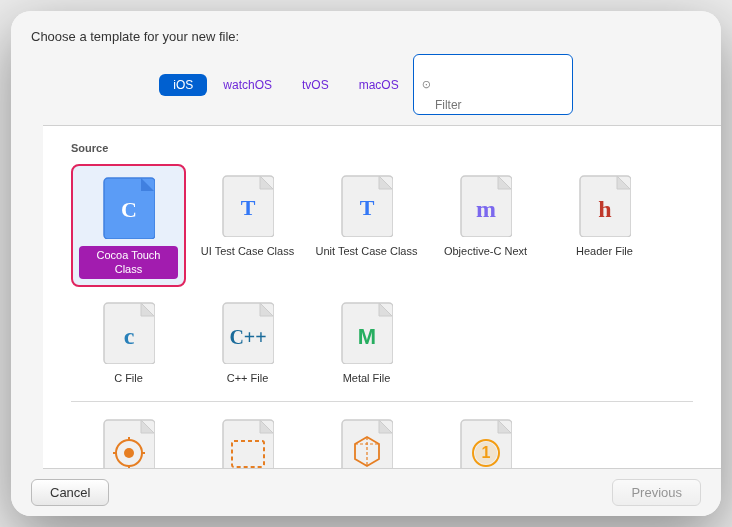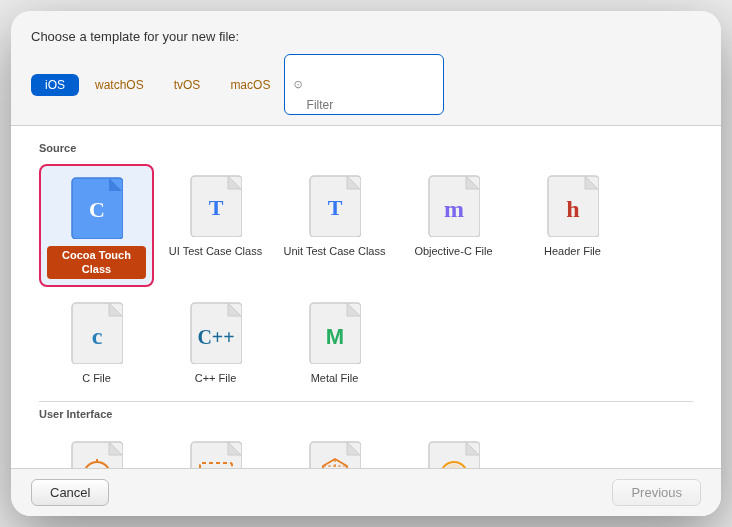--- a/index.html
+++ b/index.html
@@ -35,21 +35,21 @@
       display: flex;
       gap: 2px;
     }
     .tab {
       padding: 4px 14px;
       border-radius: 6px;
       font-size: 12px;
       cursor: pointer;
       border: none;
       background: transparent;
-      color: #a16207;
+      color: #6d28d9;
     }
     .tab.active {
       background: #0060d0;
       color: white;
     }
     .filter-wrapper {
       display: flex;
       align-items: center;
       background: white;
       border: 1.5px solid #0060d0;
@@ -67,29 +67,30 @@
       outline: none;
       font-size: 12px;
       background: transparent;
       width: 100%;
       color: #333;
       margin-top: 41px;
     }
     .tabs-filter-row {
       display: flex;
       align-items: center;
-      justify-content: flex-start;
+      justify-content: center;
     }
     .content-area {
       flex: 1;
       overflow-y: auto;
       background: white;
       border-top: 1px solid #d0d0d0;
       border-bottom: 1px solid #d0d0d0;
       padding: 10px 28px;
+      margin-left: 32px;
     }
     .section-label {
       font-size: 11px;
       font-weight: 600;
       color: #555;
       margin: 6px 0 10px 0;
       text-transform: none;
     }
     .items-grid {
       display: flex;
@@ -121,24 +122,23 @@
       position: relative;
     }
     .item-label {
       font-size: 11px;
       color: #333;
       text-align: center;
       line-height: 1.3;
     }
     .item.selected .item-label {
       color: white;
-      background: #c2410c;
+      background: #a21caf;
       padding: 2px 6px;
       border-radius: 4px;
-      font-weight: bold;
     }
     .dialog-footer {
       display: flex;
       align-items: flex-end;
       justify-content: space-between;
       padding: 10px 20px;
       background: #f5f5f5;
     }
     .footer-left { display: flex; gap: 8px; }
     .footer-right { display: flex; gap: 22px; }
@@ -226,21 +226,21 @@
 
 
       <div class="item">
         <div class="item-icon-wrapper">
           <svg width="52" height="62" viewBox="0 0 52 62">
             <rect x="1" y="1" width="51" height="61" rx="4" fill="#f0f0f0" stroke="#ccc" stroke-width="1.5"></rect>
             <polygon points="38,1 51,14 38,14" fill="#ddd" stroke="#ccc" stroke-width="1"></polygon>
             <text x="26" y="42" text-anchor="middle" font-size="24" font-weight="bold" fill="#7B68EE" font-family="serif">m</text>
           </svg>
         </div>
-        <div class="item-label">Objective-C File</div>
+        <div class="item-label">Objective-C Next</div>
       </div>
 
       <div class="item">
         <div class="item-icon-wrapper">
           <svg width="52" height="62" viewBox="0 0 52 62">
             <rect x="1" y="1" width="51" height="61" rx="4" fill="#f0f0f0" stroke="#ccc" stroke-width="1.5"></rect>
             <polygon points="38,1 51,14 38,14" fill="#ddd" stroke="#ccc" stroke-width="1"></polygon>
             <text x="26" y="42" text-anchor="middle" font-size="24" font-weight="bold" fill="#c0392b" font-family="serif">h</text>
           </svg>
         </div>
@@ -278,21 +278,20 @@
             <text x="26" y="42" text-anchor="middle" font-size="22" font-weight="bold" fill="#27ae60" font-family="sans-serif">M</text>
           </svg>
         </div>
         <div class="item-label">Metal File</div>
       </div>
 
     </div>
 
     <hr class="divider">
 
-    <div class="section-label">User Interface</div>
     <div class="items-grid">
 
       <div class="item">
         <div class="item-icon-wrapper">
           <svg width="52" height="62" viewBox="0 0 52 62">
             <rect x="1" y="1" width="51" height="61" rx="4" fill="#f0f0f0" stroke="#ccc" stroke-width="1.5"></rect>
             <polygon points="38,1 51,14 38,14" fill="#ddd" stroke="#ccc" stroke-width="1"></polygon>
 
             <circle cx="26" cy="34" r="13" fill="none" stroke="#e67e22" stroke-width="2"></circle>
             <circle cx="26" cy="34" r="5" fill="#e67e22"></circle>

